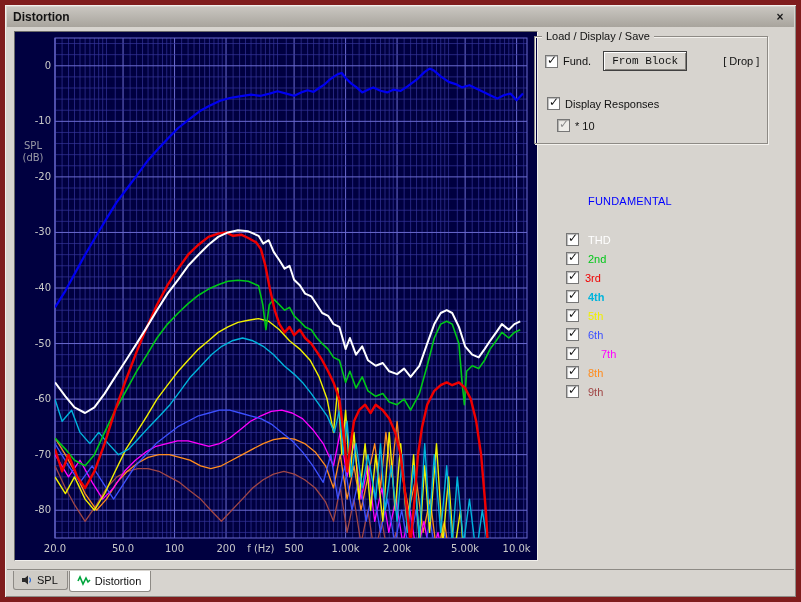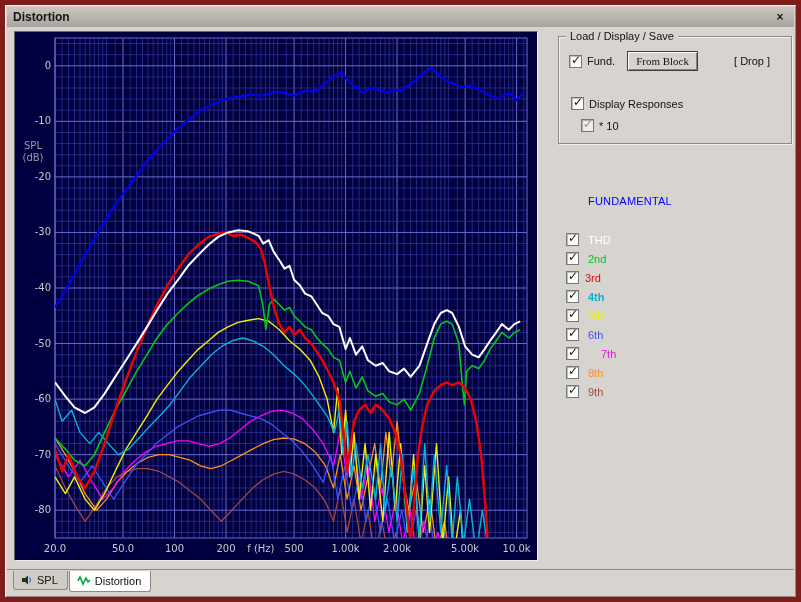--- a/index.html
+++ b/index.html
@@ -23,21 +23,21 @@
   }
   .chart-panel{
     position:absolute;left:9px;top:26px;width:524px;height:530px;
     background:#000040;
     border:1px solid;border-color:#6a6a6a #f2f0ec #f2f0ec #6a6a6a;
   }
   #chart-svg{display:block;width:100%;height:100%;}
   #chart-svg text{font-family:"DejaVu Sans","Liberation Sans",sans-serif;}
 
   .groupbox{
-    position:absolute;left:553px;top:31px;width:234px;height:108px;
+    position:absolute;left:529px;top:31px;width:234px;height:108px;
     border:1px solid #8d8a85;box-shadow:inset 1px 1px 0 #f4f2ee, 1px 1px 0 #f4f2ee;
   }
   .groupbox .gb-title{
     position:absolute;top:-7px;left:7px;background:#d7d4cf;padding:0 4px;color:#111;
   }
   .g-row{position:absolute;display:flex;align-items:center;}
   .g-row1{left:10px;top:14px;}
   .g-row2{left:12px;top:60px;}
   .g-row3{left:22px;top:82px;}
   .cb{
@@ -46,21 +46,21 @@
     box-shadow:inset 1px 1px 1px rgba(0,0,0,.28);
   }
   .cb.checked::after{
     content:"✓";position:absolute;left:1px;top:-2px;font-size:12px;line-height:13px;
     font-weight:bold;color:#101010;
   }
   .cb.disabled{background:#eeede9;}
   .cb.disabled::after{color:#8d8d8d;}
   .cb-label{margin-left:5px;white-space:nowrap;}
   .btn{
-    background:#d7d4cf;color:#111;font-family:Liberation Serif, serif;font-size:11px;
+    background:#d7d4cf;color:#111;font-family:Liberation Mono, monospace;font-size:11px;
     border:1px solid #404040;
     box-shadow:inset 1px 1px 0 #ffffff, inset -1px -1px 0 #85827d;
     padding:0 8px;height:20px;cursor:default;
   }
   .btn-fromblock{margin-left:12px;}
   .drop-label{margin-left:12px;white-space:nowrap;padding-left:24px;}
   .btn-calc{
     position:absolute;left:560px;top:166px;width:223px;height:23px;
     border:1px solid #2b2b2b;
   }

